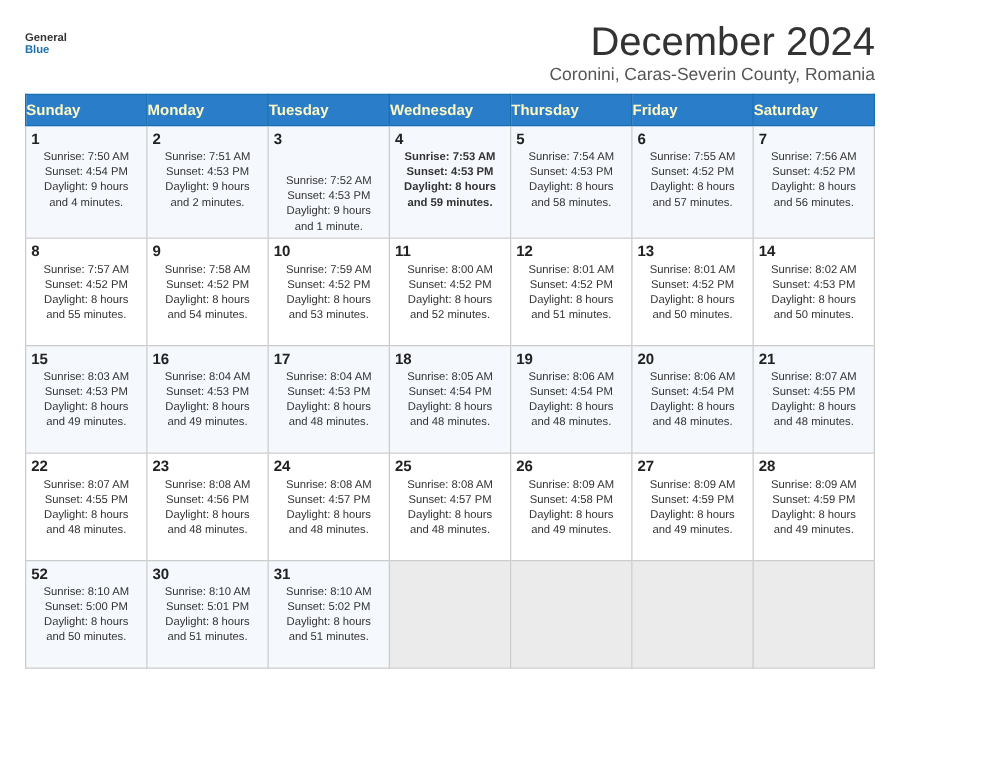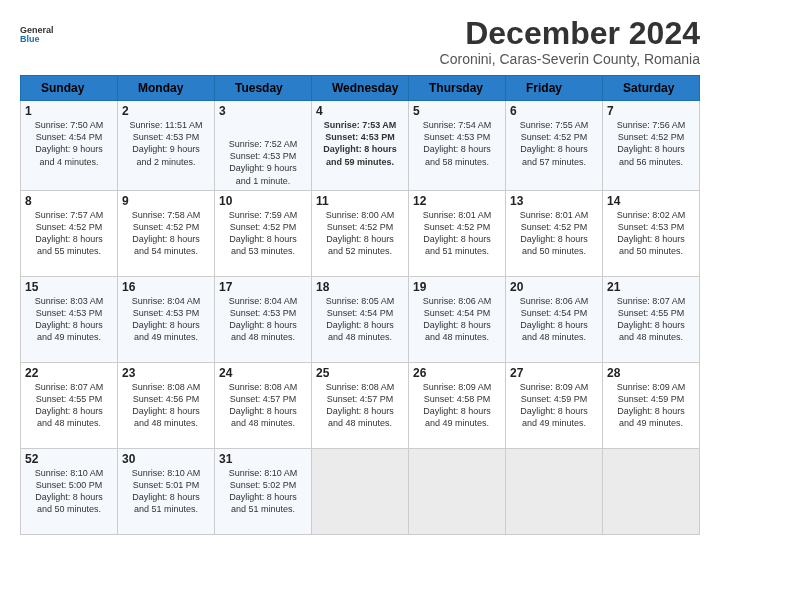--- a/index.html
+++ b/index.html
@@ -25,39 +25,39 @@
     .logo {
       display: flex;
       align-items: center;
       gap: 4px;
     }
     .title-block {
       text-align: right;
     }
     .main-title {
       font-size: 32px;
-      font-weight: bold;
+      font-weight: normal;
       color: #333;
       line-height: 1.1;
     }
     .subtitle {
       font-size: 14px;
       color: #555;
     }
     .calendar {
       width: 100%;
       border-collapse: collapse;
       table-layout: fixed;
     }
     .calendar thead tr th {
       background: #2a7dc9;
-      color: #000000;
+      color: #fef9c3;
       font-size: 12px;
       font-weight: bold;
-      padding: 5px 20px;
+      padding: 5px 0;
       text-align: left;
       border: 1px solid #1a6faf;
     }
     .calendar tbody tr td {
       vertical-align: top;
       border: 1px solid #ccc;
       padding: 3px 4px;
       font-size: 9.5px;
       color: #333;
       background: #fff;
@@ -120,21 +120,21 @@
     <tr>
           <td>
             <span class="day-num">1</span>
             <div class="day-info" style="white-space: pre-line;">Sunrise: 7:50 AM
 Sunset: 4:54 PM
 Daylight: 9 hours
 and 4 minutes.</div>
           </td>
           <td>
             <span class="day-num">2</span>
-            <div class="day-info" style="white-space: pre-line;">Sunrise: 11:51 AM
+            <div class="day-info" style="white-space: pre-line;">Sunrise: 7:51 AM
 Sunset: 4:53 PM
 Daylight: 9 hours
 and 2 minutes.</div>
           </td>
           <td>
             <span class="day-num">3</span>
             <div class="day-info" style="white-space: pre-line; margin-top: 20px;">Sunrise: 7:52 AM
 Sunset: 4:53 PM
 Daylight: 9 hours
 and 1 minute.</div>

